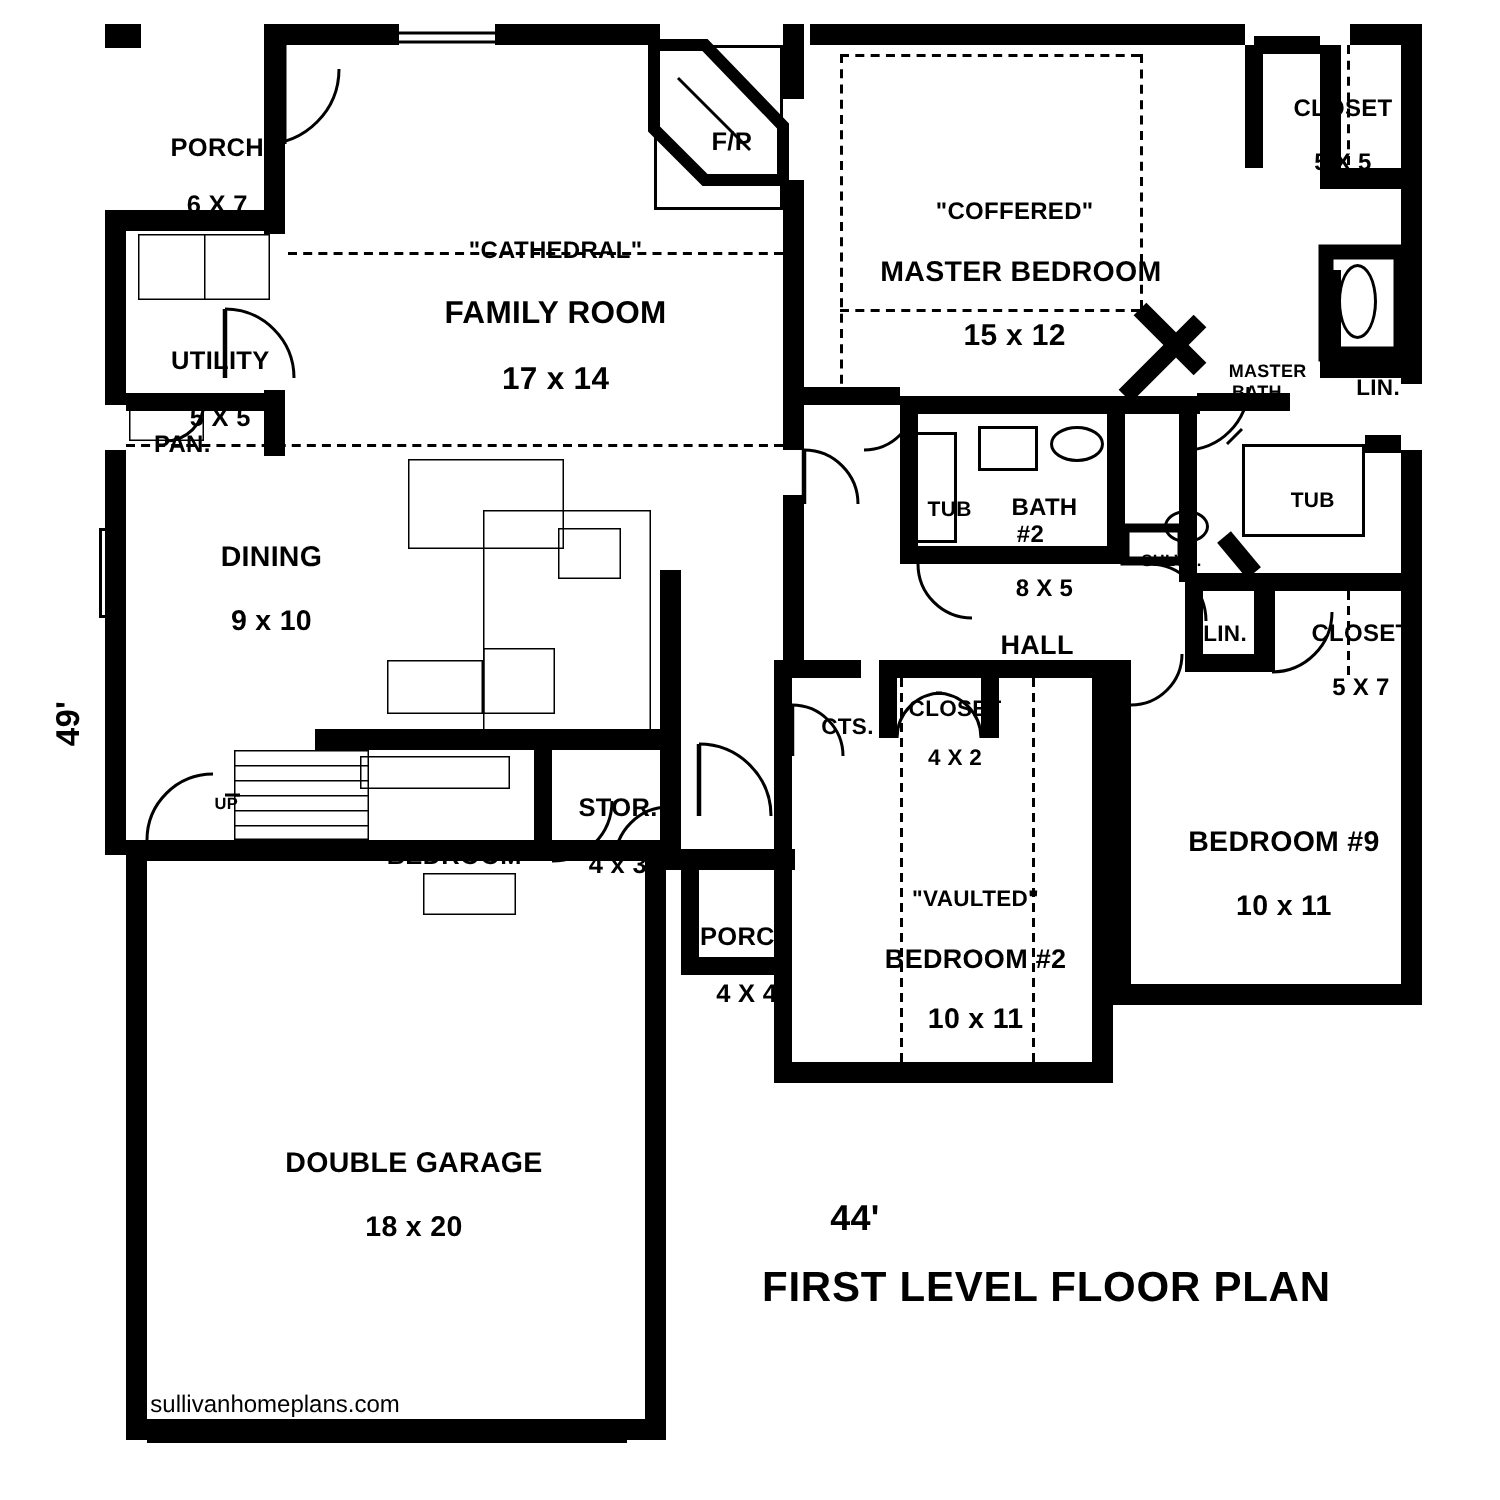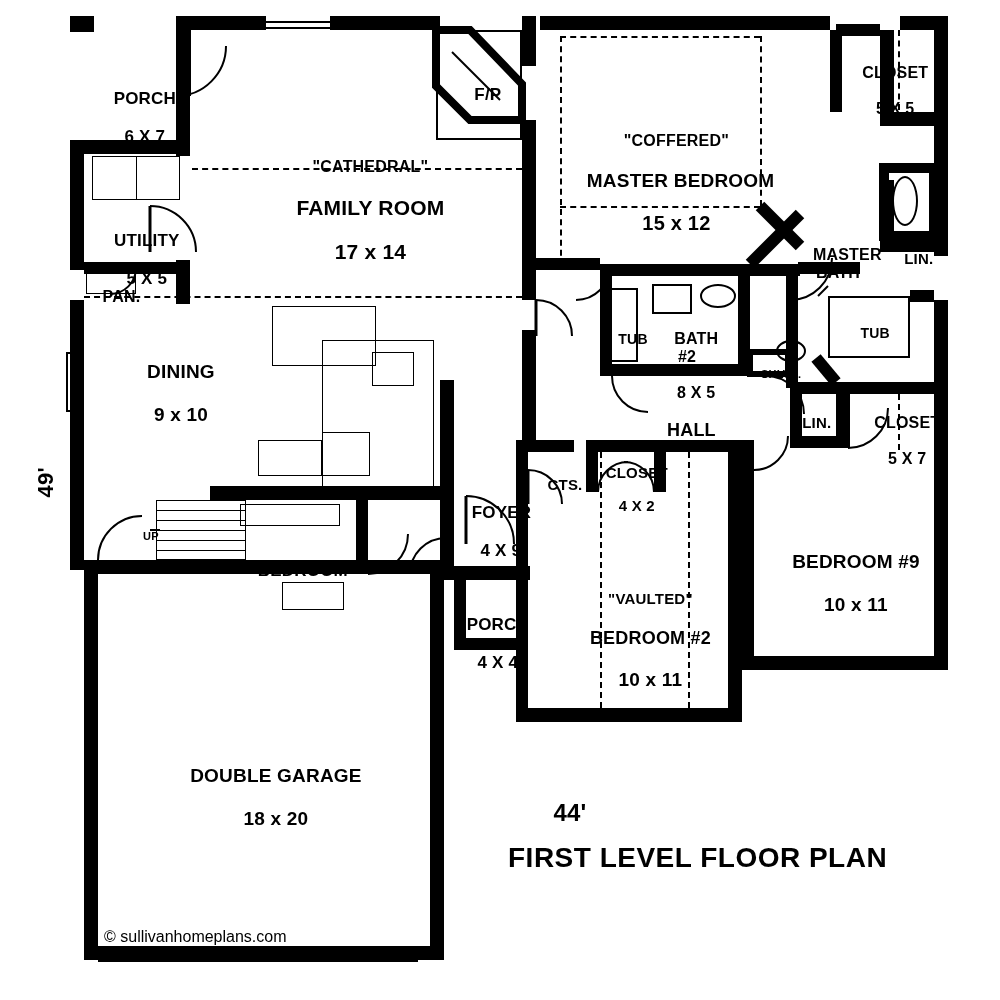--- a/index.html
+++ b/index.html
@@ -298,21 +298,21 @@
 
   <div class="lbl" style="left:82px; top:212px; width:110px; font-size:17px;">
     <span>UTILITY</span><br>
     <span>5 X 5</span>
   </div>
 
   <div class="lbl" style="left:84px; top:270px; width:54px; font-size:16px;">
     <span>PAN.</span>
   </div>
 
-  <div class="lbl" style="left:790px; top:228px; width:96px; font-size:16px;">
+  <div class="lbl" style="left:790px; top:228px; width:96px; font-size:12px;">
     <span>MASTER
 BATH</span>
   </div>
 
   <div class="lbl" style="left:886px; top:234px; width:48px; font-size:15px;">
     <span>LIN.</span>
   </div>
 
   <div class="lbl" style="left:602px; top:316px; width:40px; font-size:14px;">
     <span>TUB</span>
@@ -352,25 +352,25 @@
   </div>
 
   <div class="lbl" style="left:130px; top:518px; width:28px; font-size:11px;">
     <span>UP</span>
   </div>
 
   <div class="lbl" style="left:238px; top:542px; width:110px; font-size:17px;">
     <span>BEDROOM</span>
   </div>
 
-
-  <div class="lbl" style="left:452px; top:484px; width:78px; font-size:17px;">
-    <span>FOYER</span><br>
-    <span>4 X 9</span>
-  </div>
+  <div class="lbl" style="left:366px; top:510px; width:72px; font-size:17px;">
+    <span>STOR.</span><br>
+    <span>4 x 3</span>
+  </div>
+
 
   <div class="lbl" style="left:530px; top:460px; width:52px; font-size:15px;">
     <span>CTS.</span>
   </div>
 
   <div class="lbl" style="left:588px; top:448px; width:80px; font-size:15px;">
     <span>CLOSET</span><br>
     <span>4 X 2</span>
   </div>
 
@@ -394,15 +394,15 @@
     <span>DOUBLE GARAGE</span><br>
     <span>18 x 20</span>
   </div>
 
   <div class="lbl" style="left:26px; top:470px; width:40px; font-size:22px; transform: rotate(-90deg); transform-origin: center;">49'</div>
 
   <div class="lbl" style="left:540px; top:800px; width:60px; font-size:24px; text-align:center;">44'</div>
 
   <div class="title" style="left:508px; top:842px; font-size:28px; letter-spacing:0.5px;">FIRST LEVEL FLOOR PLAN</div>
 
-  <div class="copyright" style="left:104px; top:928px;">© sullivanhomeplans.com</div>
+  <div class="copyright" style="left:84px; top:928px;">© sullivanhomeplans.com</div>
 
 </div>
 
 </body></html>

